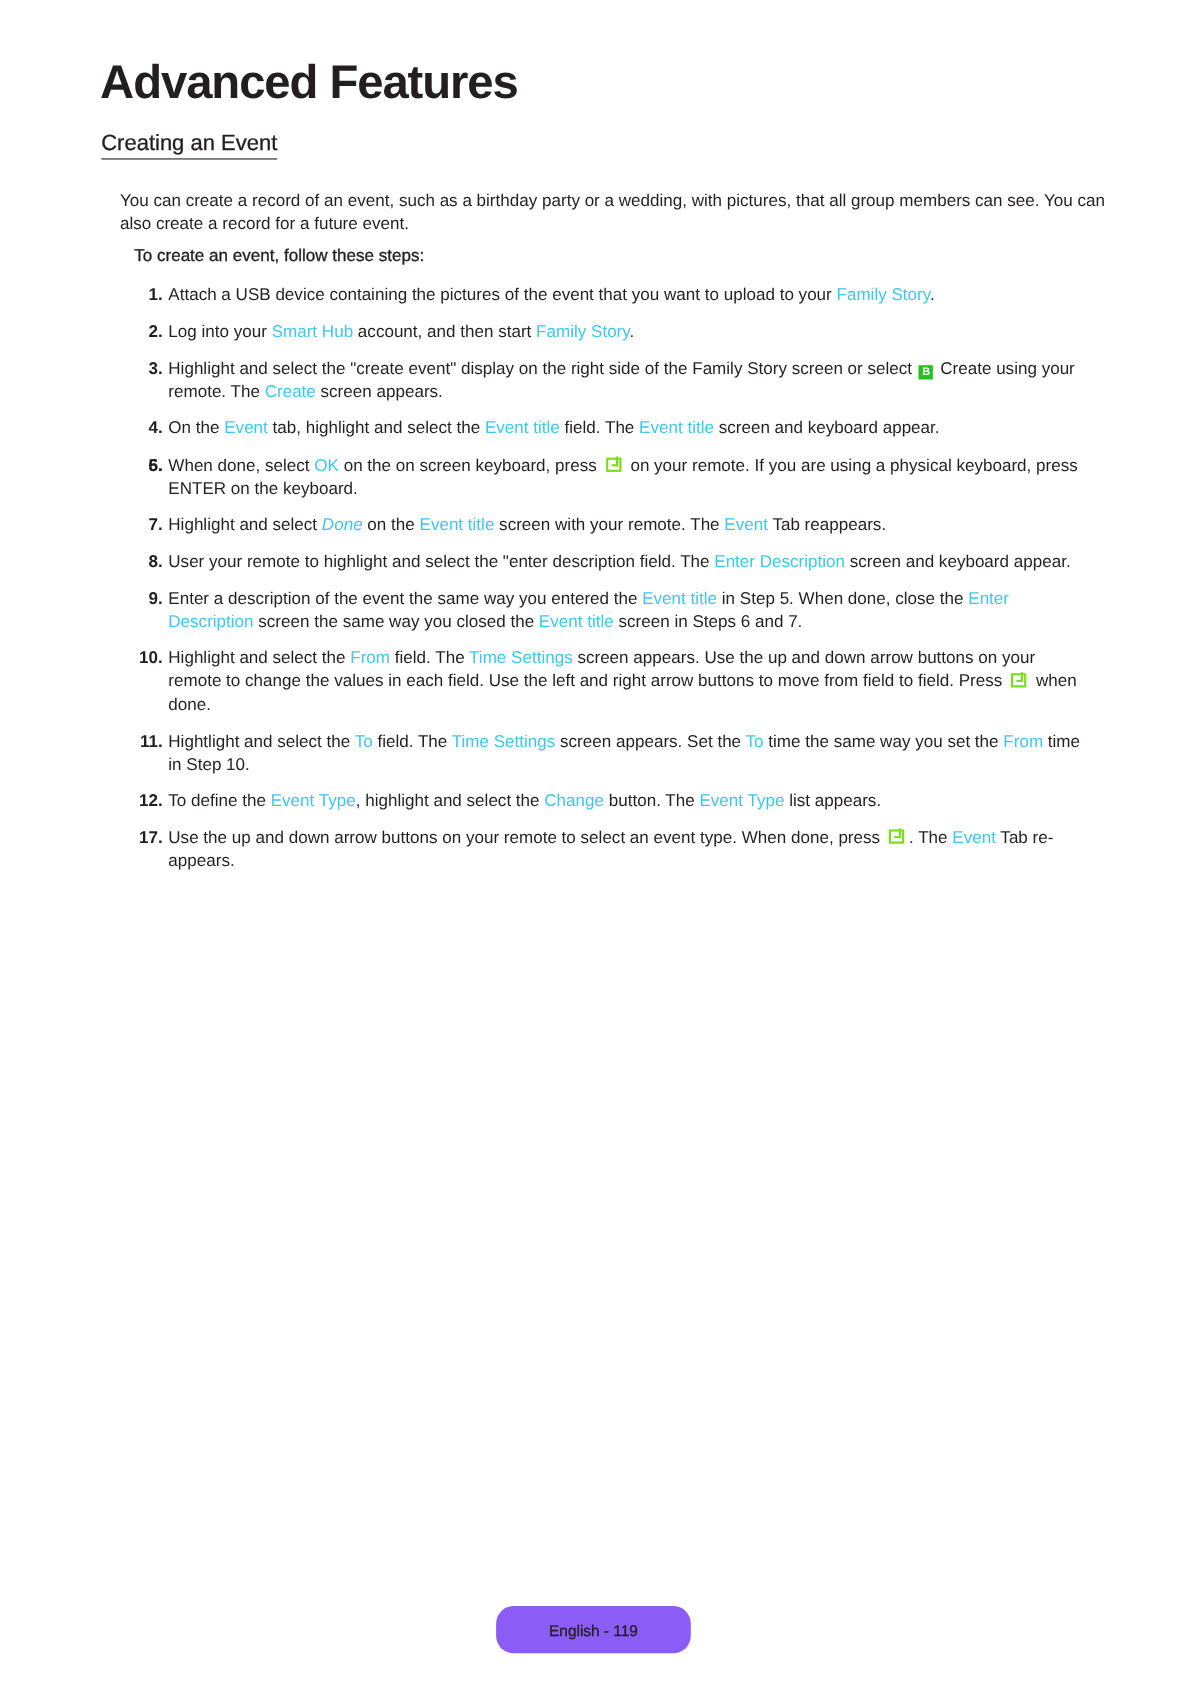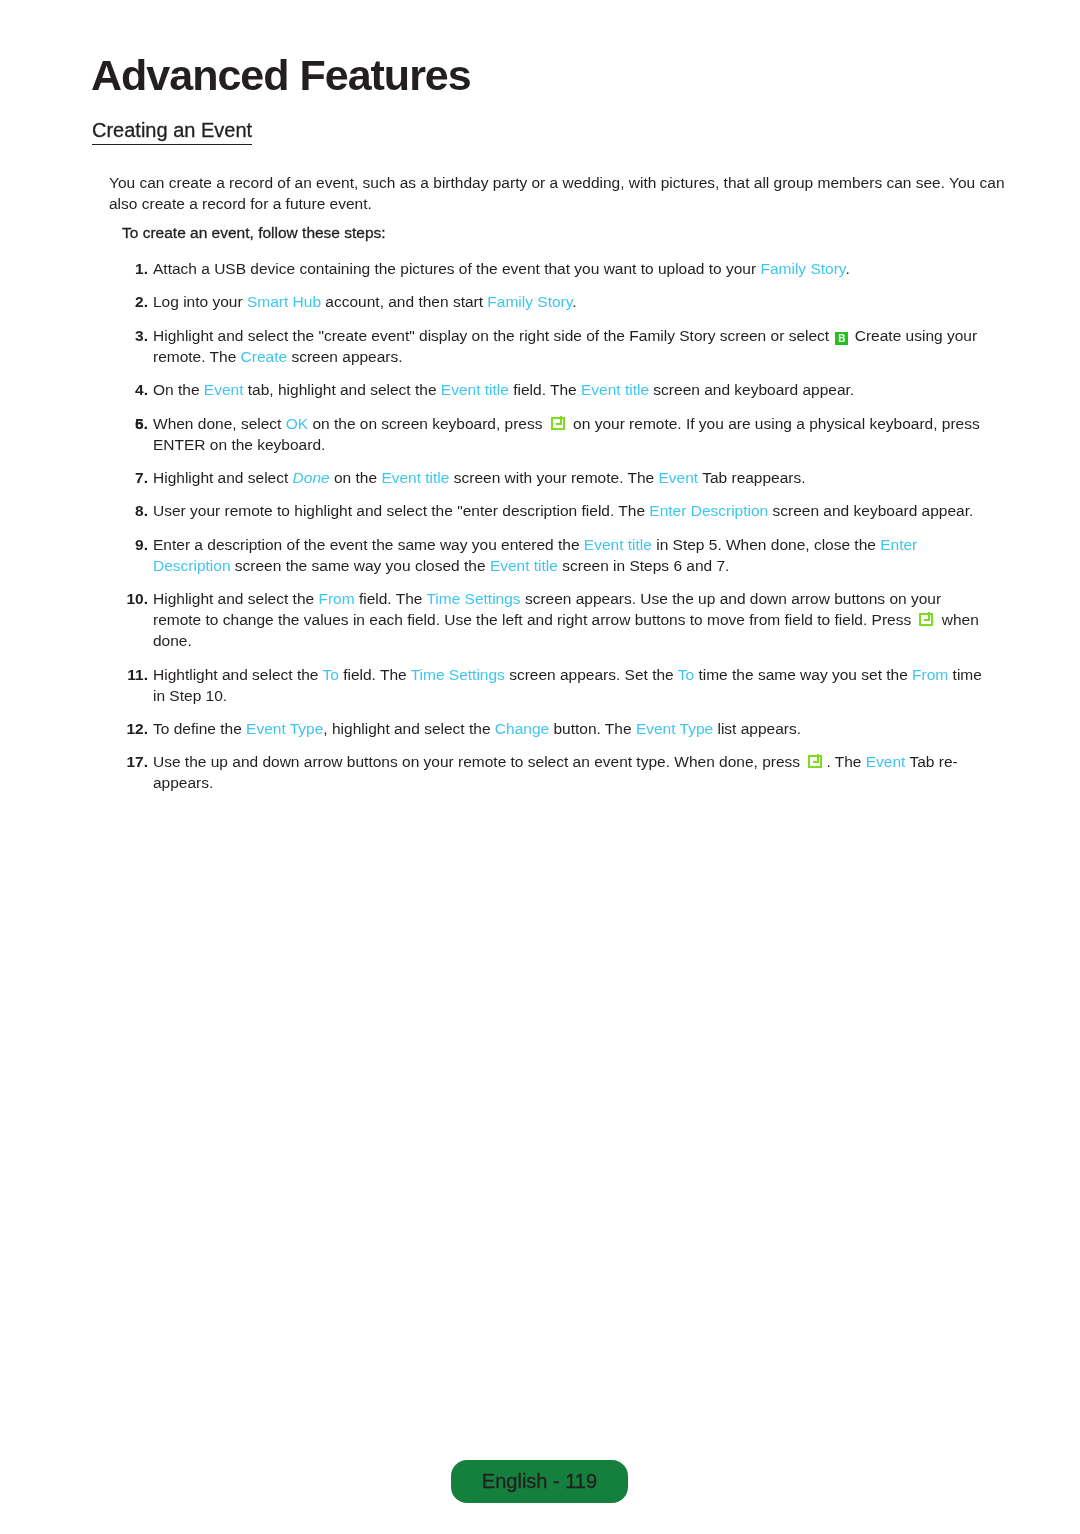--- a/index.html
+++ b/index.html
@@ -17,22 +17,22 @@
     .step { position: relative; padding-left: 61px; font-size: 15.5px; line-height: 21px; margin-bottom: 12.4px; }
     .step-num { position: absolute; left: 0; width: 56px; text-align: right; font-weight: bold; }
     .hl { color: #3fc6ee; }
     .key-b { display: inline-block; width: 13px; height: 13px; background: #22c21e; color: #fff; font-size: 10px;
              font-weight: bold; line-height: 13px; text-align: center; vertical-align: -1px; margin: 0 2px; }
     .key-enter { display: inline-block; width: 14px; height: 13px; border: 2px solid #7ddc1f; box-sizing: border-box;
                  position: relative; vertical-align: -1px; margin: 0 4px; }
     .key-enter::after { content: ""; position: absolute; left: 3px; top: 4px; width: 6px; height: 2px; background: #7ddc1f; }
     .key-enter::before { content: ""; position: absolute; right: 1px; top: -3px; width: 2px; height: 9px; background: #7ddc1f; }
     .footer-badge { position: absolute; left: 451px; top: 1460px; width: 177px; height: 43px; border-radius: 16px;
-                    background: #15803d; display: flex; align-items: center; justify-content: center;
-                    font-size: 20px; color: #231f20; -webkit-text-stroke: 0.3px #231f20; }
+                    background: #8b5cf6; display: flex; align-items: center; justify-content: center;
+                    font-size: 14px; color: #231f20; -webkit-text-stroke: 0.3px #231f20; }
   </style>
 </head>
 <body>
 
 <h1 class="page-title">Advanced Features</h1>
 <h2 class="section-title">Creating an Event</h2>
 <p class="intro">You can create a record of an event, such as a birthday party or a wedding, with pictures, that all group members can see. You can also create a record for a future event.</p>
 <p class="steps-heading">To create an event, follow these steps:</p>
 <ol class="steps" id="steps">
     <li class="step"><span class="step-num">1.</span><span>Attach a USB device containing the pictures of the event that you want to upload to your </span><span class="hl" style="color: rgb(63, 198, 238);">Family Story</span><span>.</span></li>

